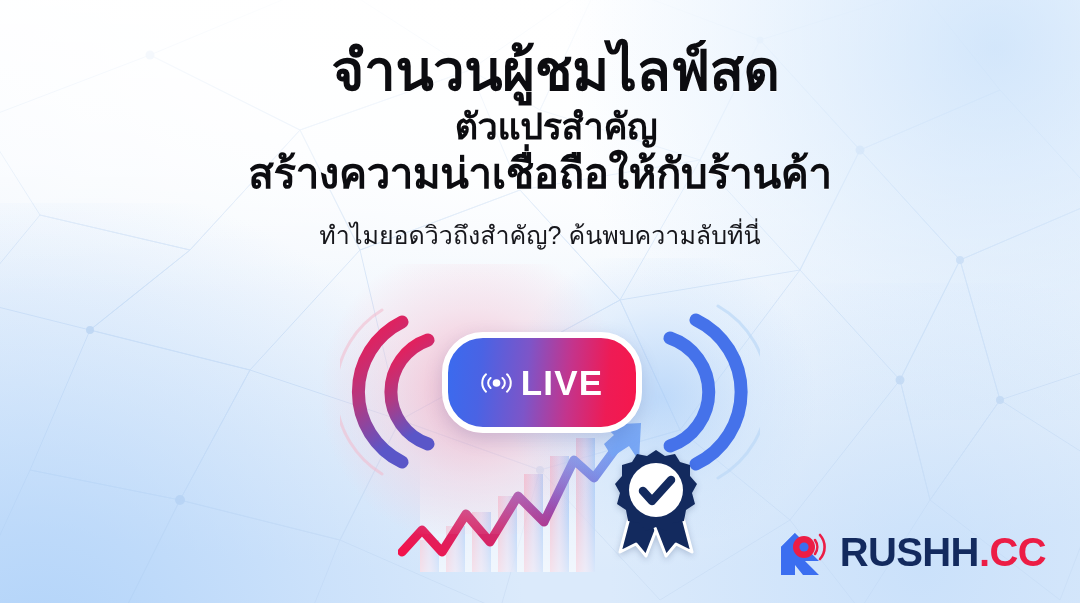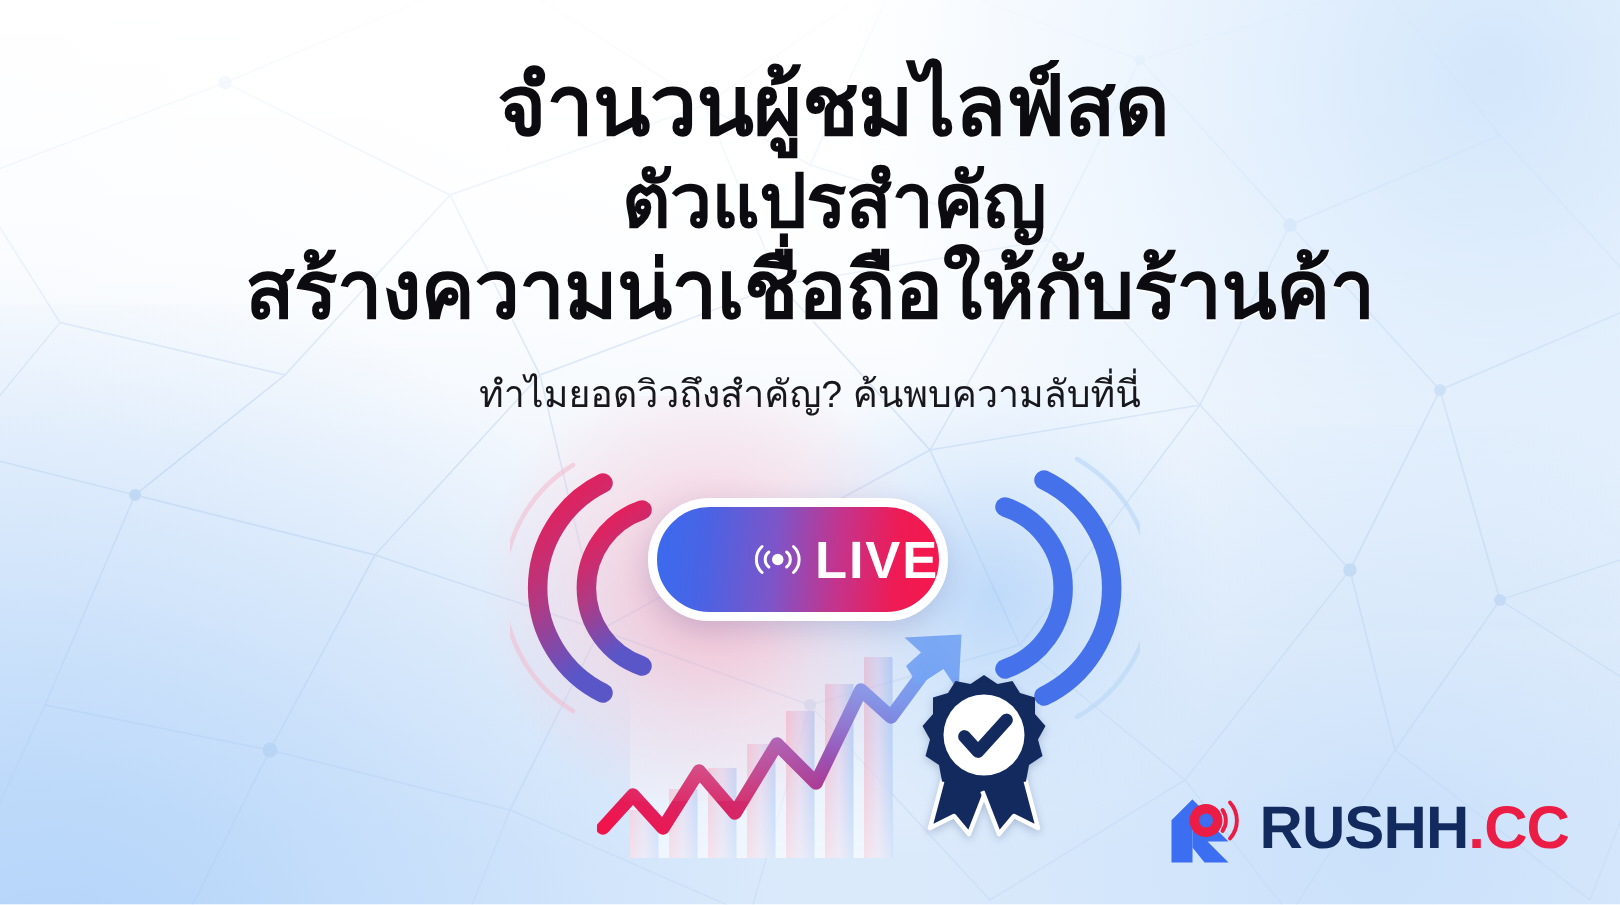--- a/index.html
+++ b/index.html
@@ -54,22 +54,22 @@
   }
   .hl1, .hl2, .hl3 {
     color:#0c0c10;
     font-weight:700;
     line-height:1.04;
     letter-spacing:-0.4px;
     white-space:nowrap;
     text-shadow:0 1px 0 rgba(255,255,255,.9);
   }
   .hl1 { font-size:56px;padding-left:31px; }
-  .hl2 { font-size:50px; margin-top:8px;margin-left:32px; }
-  .hl3 { font-size:54px; margin-top:6px; }
+  .hl2 { font-size:36px; margin-top:8px;margin-left:32px; }
+  .hl3 { font-size:42px; margin-top:6px; }
   .subtitle {
     margin-top:20px;
     font-size:25px;
     color:#17171c;
     font-weight:400;
     white-space:nowrap;
   }
 
   
   .live-cluster {
@@ -85,27 +85,27 @@
   }
   .glow-blue {
     position:absolute; right:-60px; top:-34px;
     width:330px; height:280px;
     background:radial-gradient(circle at 52% 50%, rgba(163,202,248,.62) 0%, rgba(196,222,251,.32) 42%, rgba(255,255,255,0) 70%);
   }
   .live-cluster svg.waves { position:absolute; left:0; top:0; width:420px; height:200px; }
 
   .live-pill {
     position:absolute;
-    left:92px; top:40px;
-    width:200px; height:82px;
+    left:102px; top:40px;
+    width:200px; height:101px;
     border-radius:41px;
     background:linear-gradient(95deg,#3a6bef 0%, #4a63e4 18%, #7d55c8 42%, #c4348c 64%, #ee1b55 84%, #f6174c 100%);
     border:6px solid #ffffff;
     box-shadow:0 6px 18px rgba(70,90,160,.22);
-    display:flex; align-items:center; justify-content:flex-end;
+    display:flex; align-items:center; justify-content:center;
     gap:9px;
   }
   .bcast-icon { width:31px; height:26px; flex:0 0 auto; }
   .live-text {
     color:#ffffff;
     font-size:35px;
     font-weight:700;
     letter-spacing:1.2px;
     line-height:1;
   }

